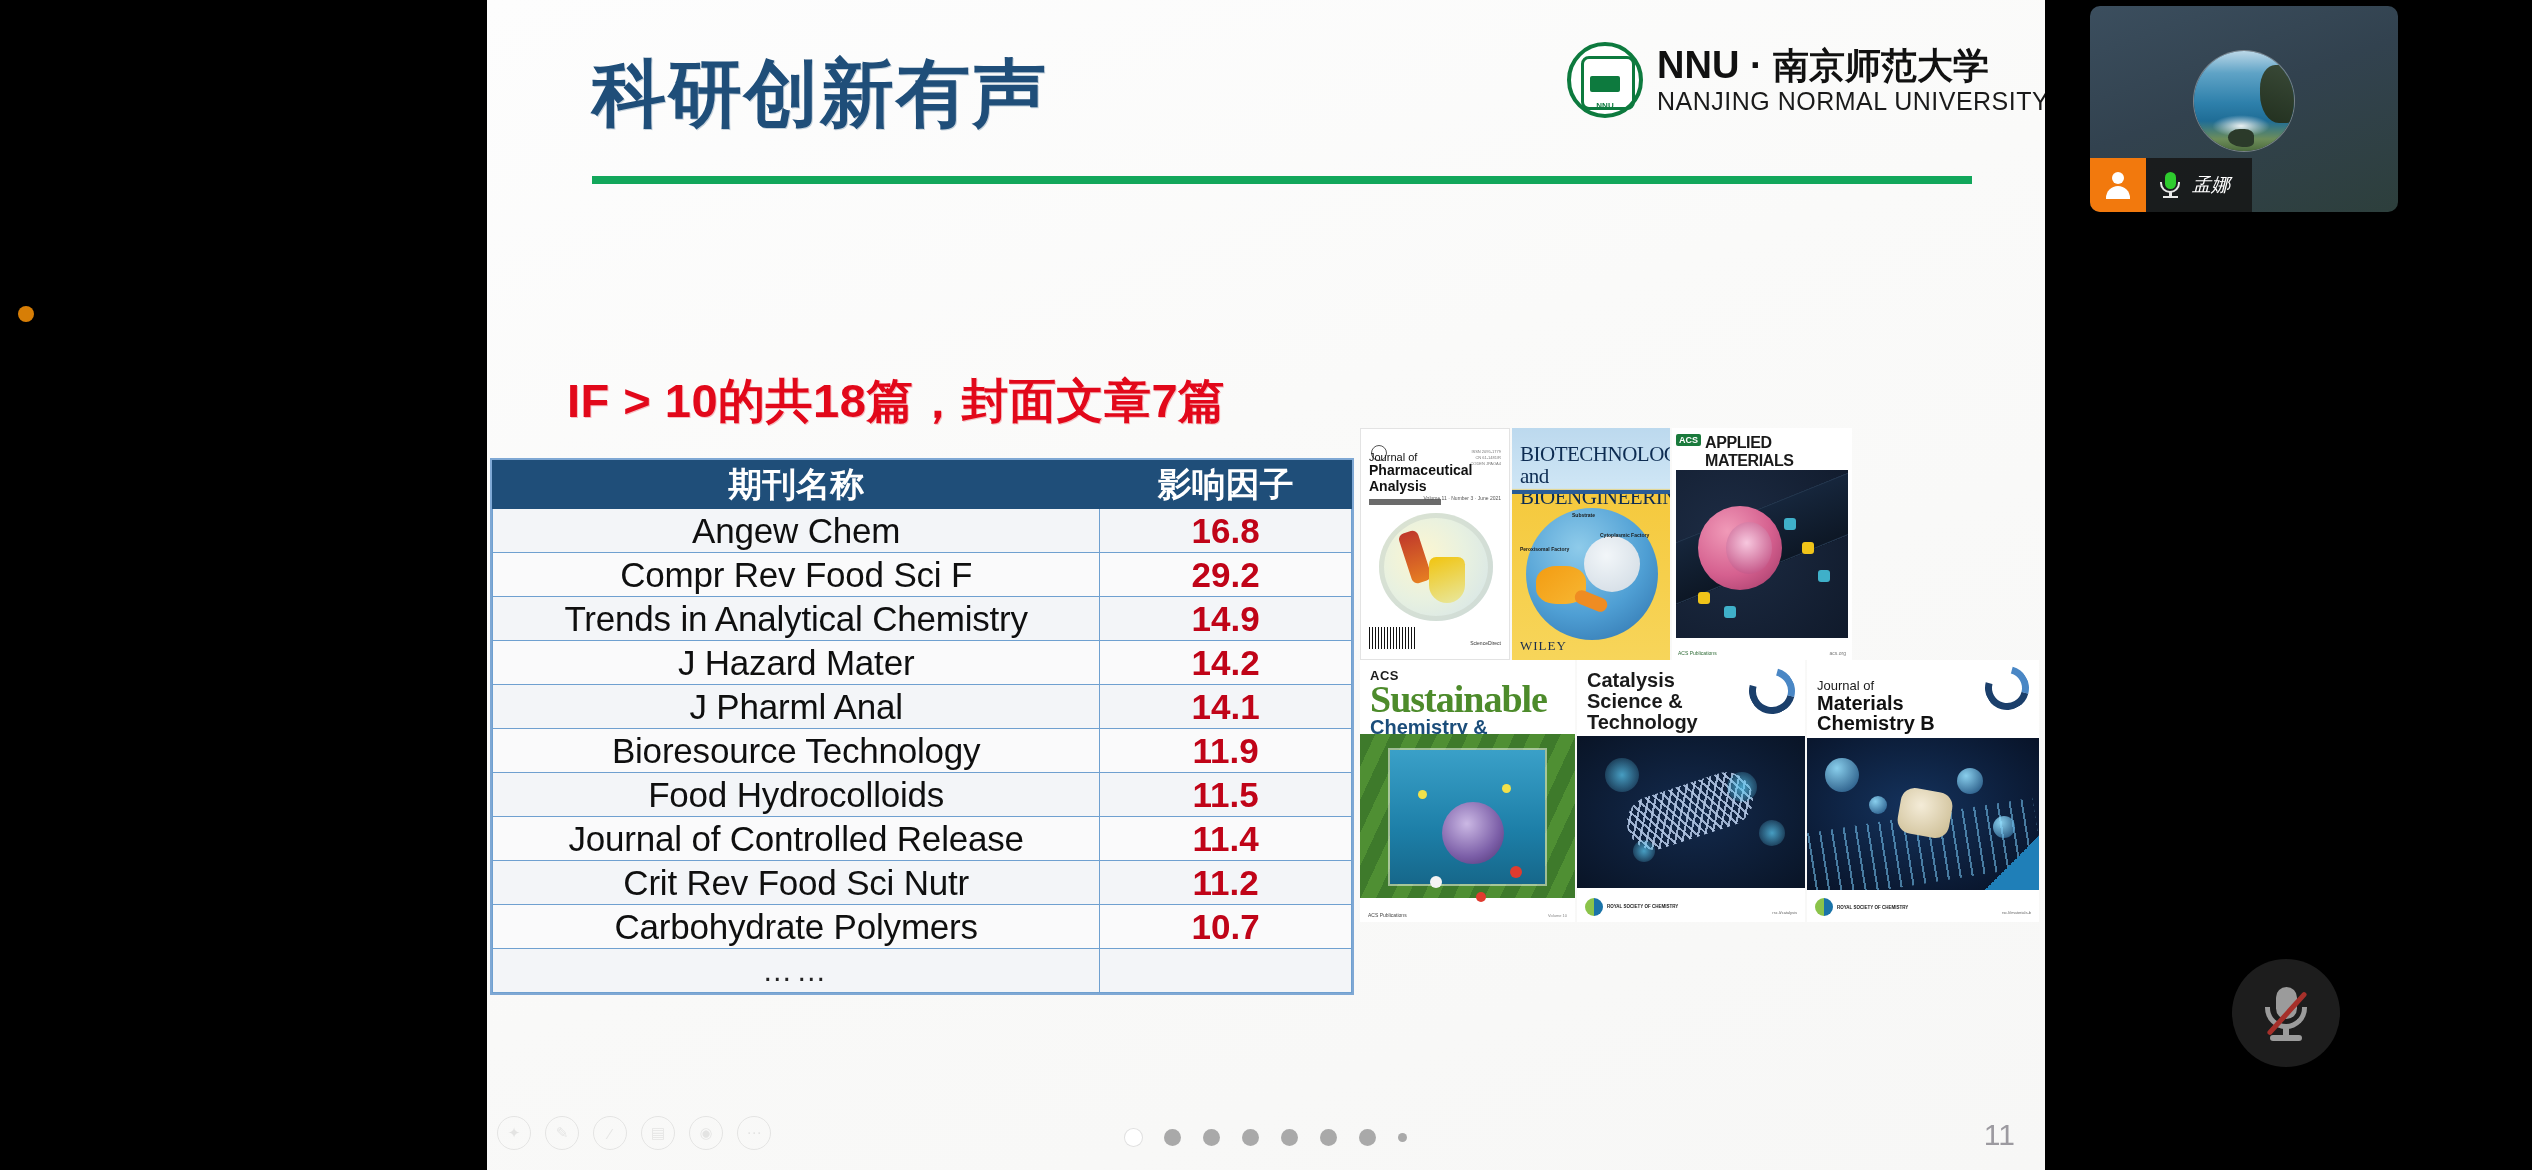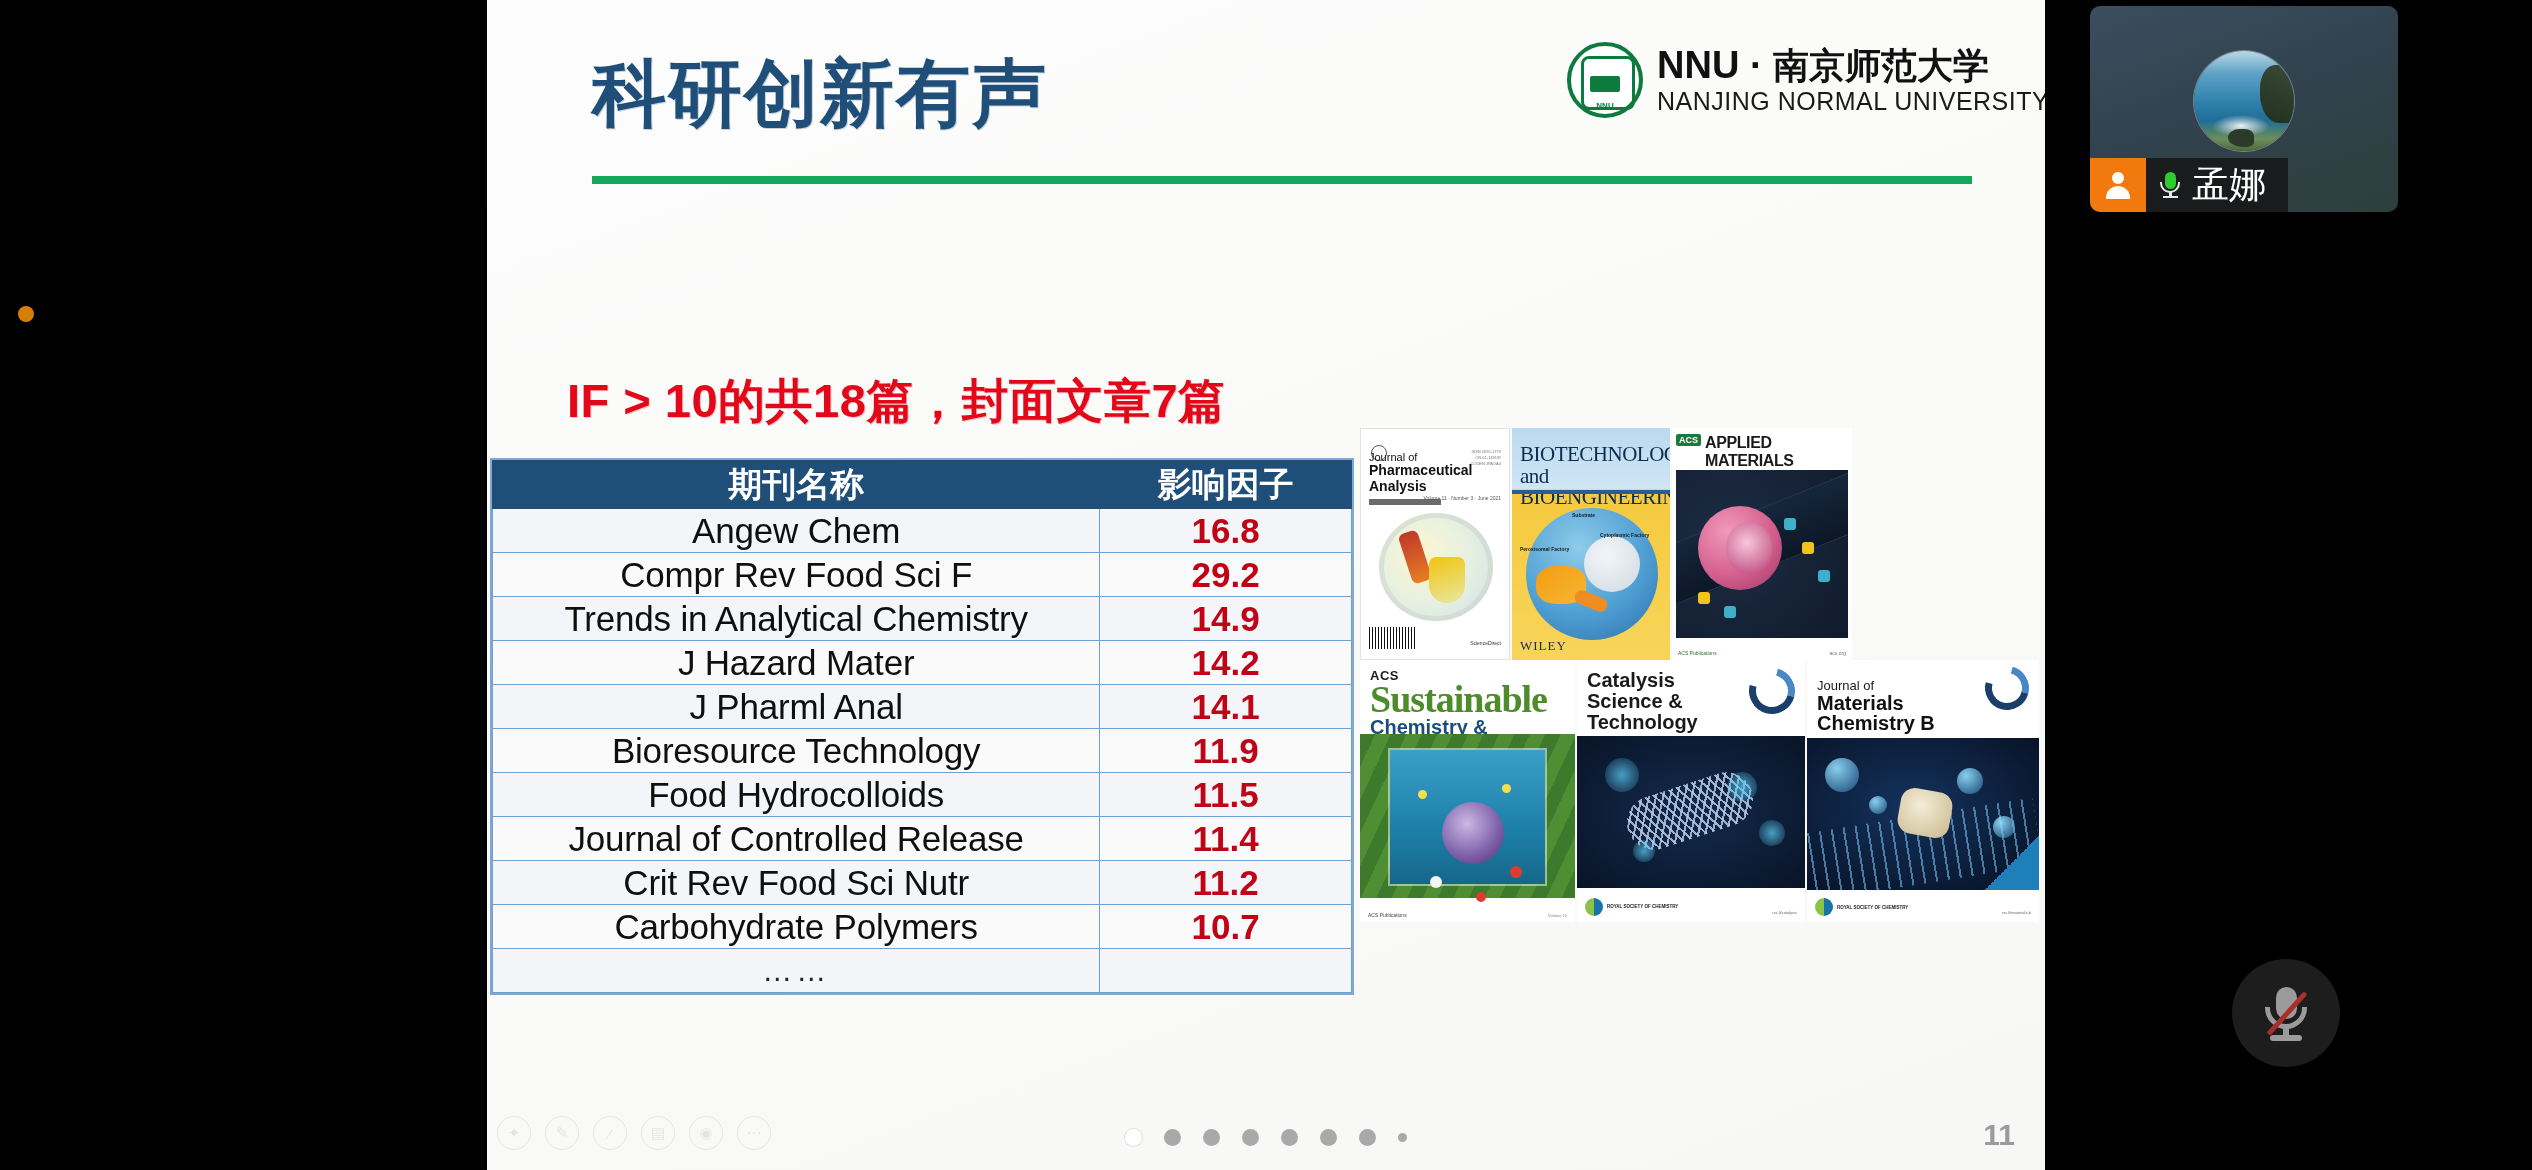--- a/index.html
+++ b/index.html
@@ -343,21 +343,21 @@
   }
   #page-dots {
     position: absolute; left: 0; right: 0; bottom: 24px;
     display: flex; justify-content: center; align-items: center; gap: 22px;
   }
   .pdot { width: 17px; height: 17px; border-radius: 50%; background: #a9a9a9; flex:none;}
   .pdot.active { background: #ffffff; box-shadow: 0 0 0 1px #e0e0e0; }
   .pdot.small { width: 9px; height: 9px; }
   #page-num {
     position: absolute; right: 30px; bottom: 18px;
-    font-size: 30px; color: #9c9aa0; font-weight: 700;
+    font-size: 30px; color: #9c9aa0; font-weight: 400;
   }
 
   
   #video-panel {
     position: absolute; left: 2090px; top: 6px;
     width: 308px; height: 206px;
     border-radius: 10px; overflow: hidden;
     background: linear-gradient(160deg,#3b4e5e 0%,#32424f 45%,#2d3f3c 100%);
   }
   .avatar {
@@ -411,21 +411,21 @@
     position:absolute; left:0; top:10px; width:20px; height:11px;
     border: 2.5px solid #e8e8e8; border-top: none;
     border-radius: 0 0 12px 12px;
   }
   .mic-glyph .stem {
     position:absolute; left:9px; top:20px; width:2.5px; height:5px; background:#e8e8e8;
   }
   .mic-glyph .base {
     position:absolute; left:3px; bottom:0; width:15px; height:2.5px; background:#e8e8e8;
   }
-  .name-text { color:#fff; font-size: 37px; font-weight: 400; white-space: nowrap; }
+  .name-text { color:#fff; font-size: 19px; font-weight: 400; white-space: nowrap; font-style: italic; }
 
   
   #mute-fab {
     position: absolute; left: 2232px; top: 959px;
     width: 108px; height: 108px; border-radius: 50%;
     background: #1d1d1d;
     display: flex; align-items: center; justify-content: center;
   }
   .mute-glyph { position: relative; width: 50px; height: 56px; }
   .mute-glyph .cap {

